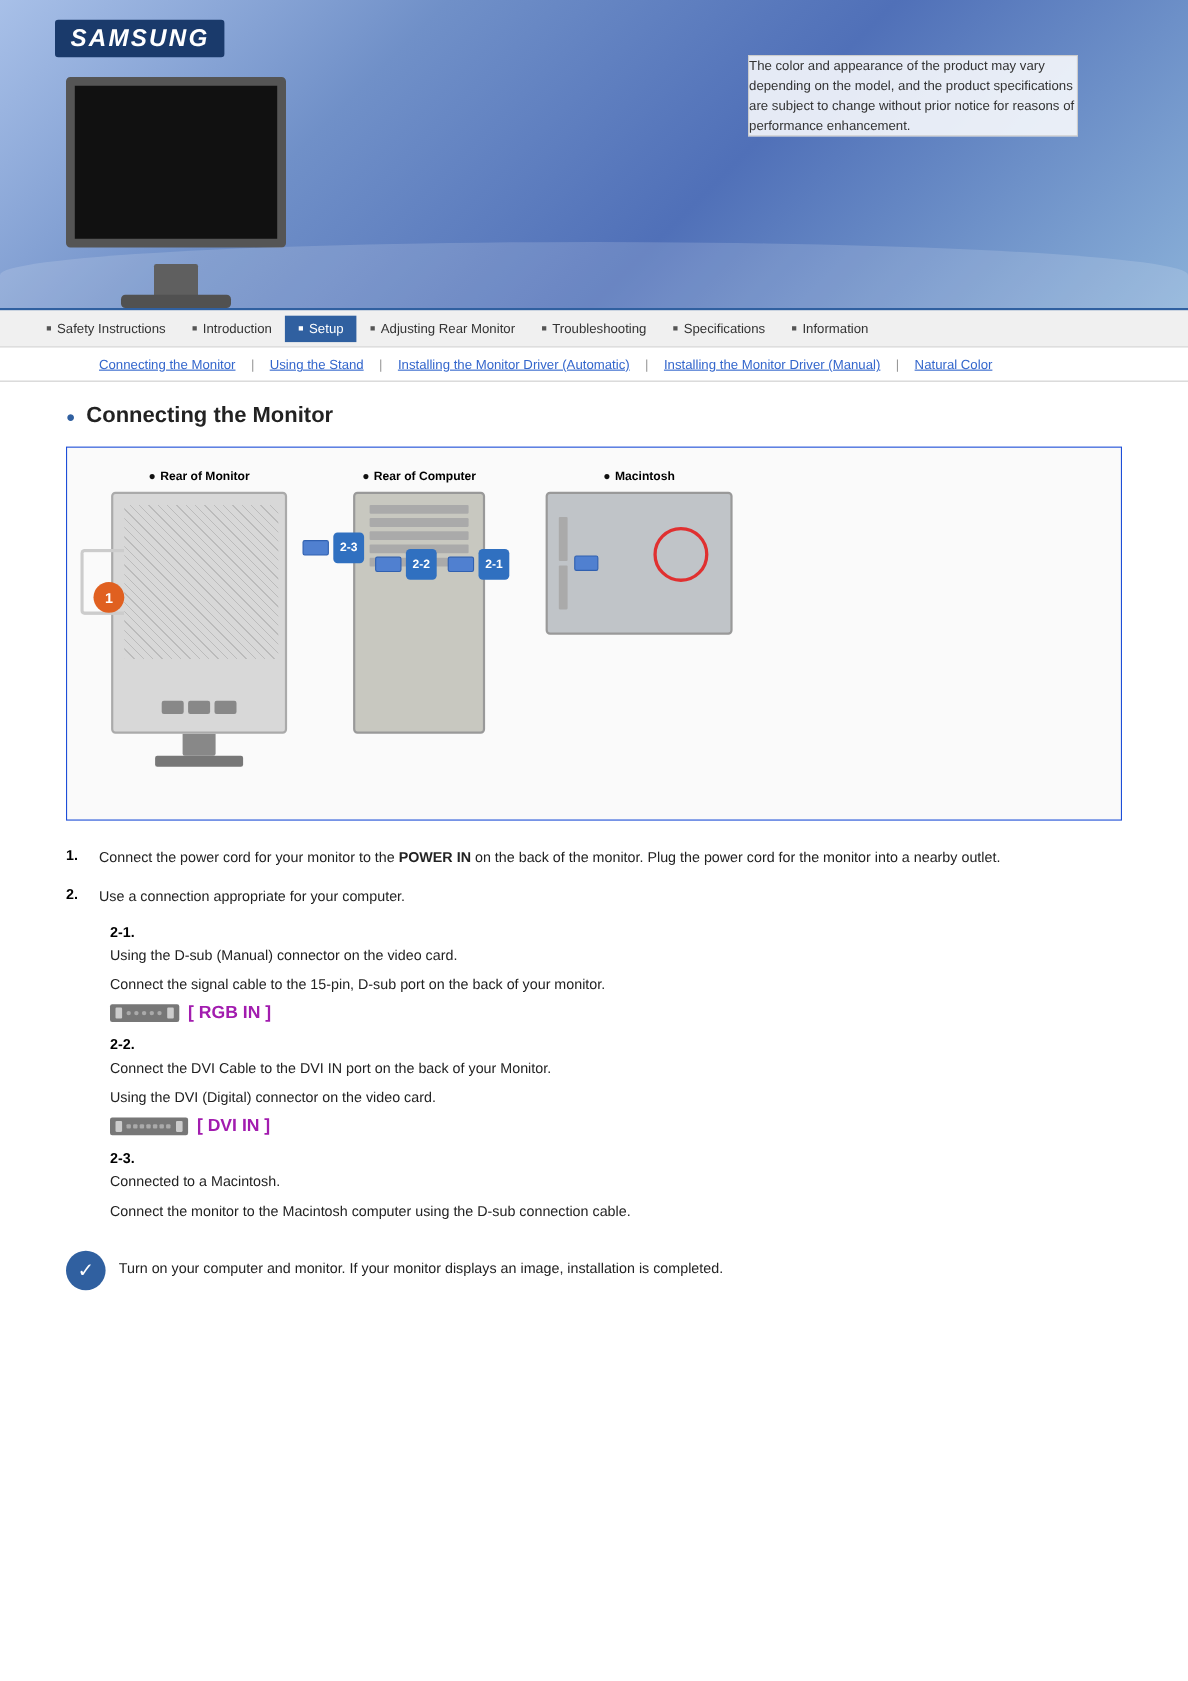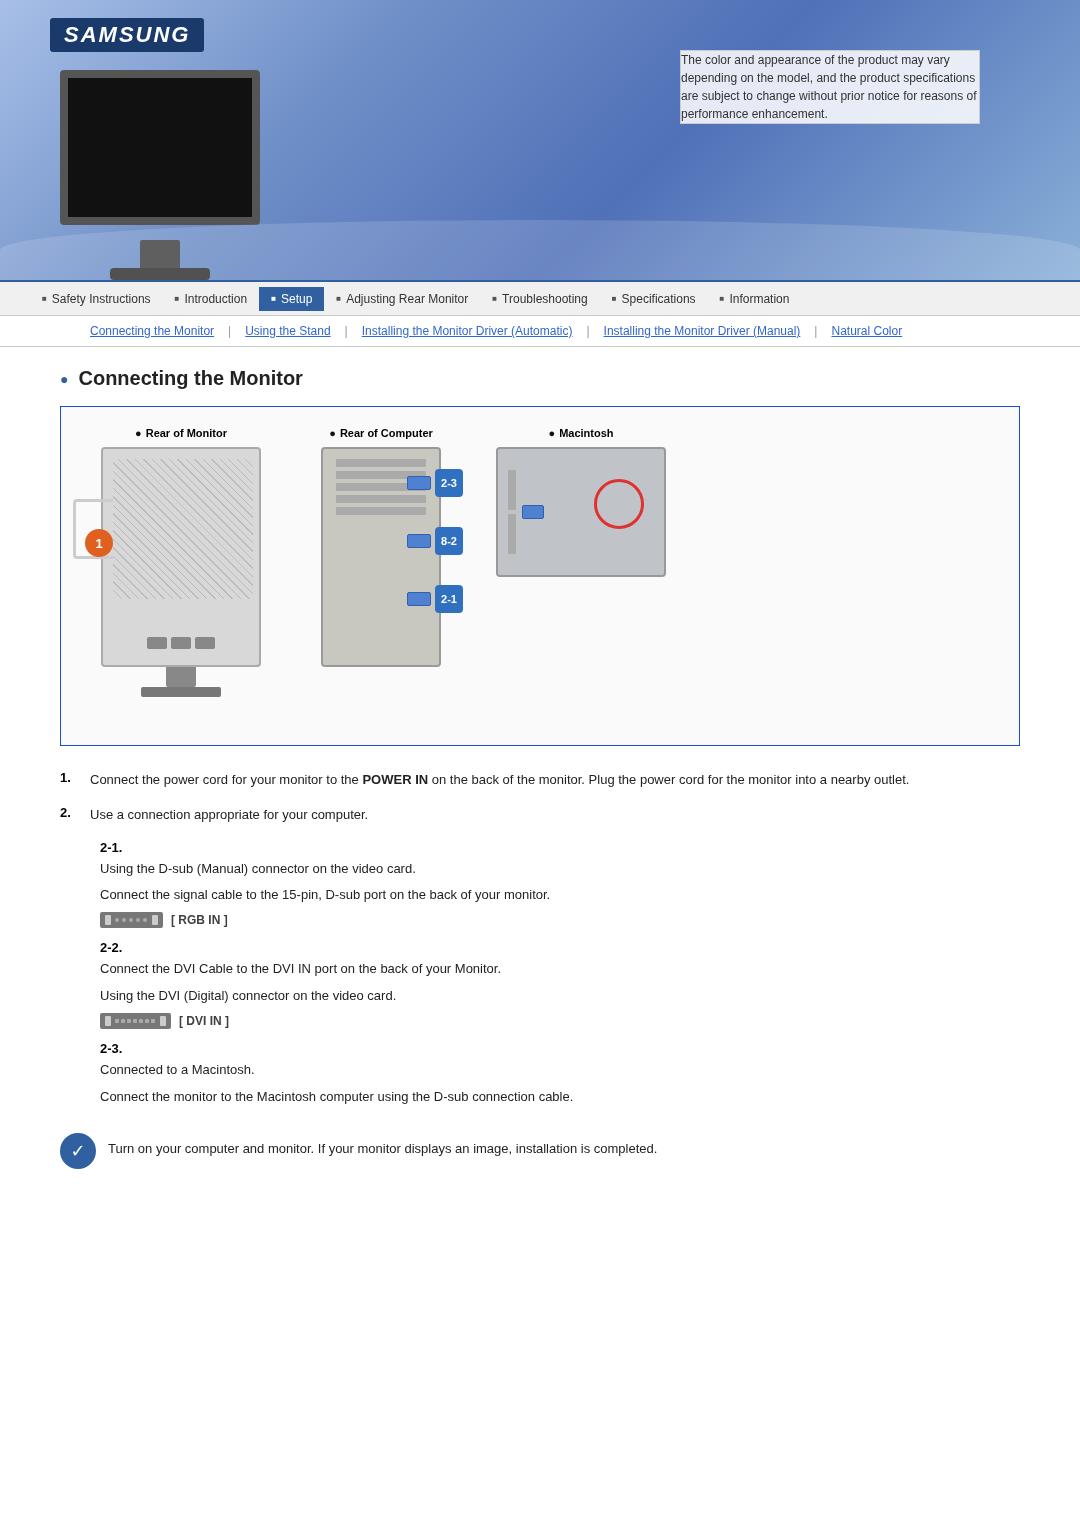--- a/index.html
+++ b/index.html
@@ -345,23 +345,23 @@
       font-size: 13px;
       margin-bottom: 4px;
     }
     .sub-instr-text {
       font-size: 13px;
       color: #222;
       line-height: 1.6;
       margin-bottom: 6px;
     }
     .conn-label {
-      font-size: 12px;
-      font-weight: bold;
-      color: #404040;
+      font-size: 16px;
+      font-weight: bold;
+      color: #a21caf;
       text-align: right;
     }
 
     .note-row {
       display: flex;
       align-items: flex-start;
       gap: 12px;
       margin-top: 16px;
       padding: 10px 0;
     }
@@ -486,30 +486,30 @@
         <span>Rear of Computer</span>
       </div>
       <div style="position:relative;">
         <div class="computer-box">
           <div class="computer-slot"></div>
           <div class="computer-slot"></div>
           <div class="computer-slot"></div>
           <div class="computer-slot"></div>
           <div class="computer-slot"></div>
 
-          <div style="position:absolute;right:-24px;top:20px;display:flex;flex-direction:column;">
+          <div style="position:absolute;right:-24px;top:20px;display:flex;flex-direction:row;gap:10px;">
 
             <div style="display:flex;align-items:center;gap:4px;">
               <div style="width:24px;height:14px;background:#5080d0;border:1px solid #3060b0;border-radius:2px;"></div>
               <div class="step-badge badge-blue" style="width:28px;height:28px;font-size:11px;border-radius:4px;">2-3</div>
             </div>
 
             <div style="display:flex;align-items:center;gap:4px;margin-top:30px;">
               <div style="width:24px;height:14px;background:#5080d0;border:1px solid #3060b0;border-radius:2px;"></div>
-              <div class="step-badge badge-blue" style="width:28px;height:28px;font-size:11px;border-radius:4px;">8-2</div>
+              <div class="step-badge badge-blue" style="width:28px;height:28px;font-size:11px;border-radius:4px;">2-2</div>
             </div>
 
             <div style="display:flex;align-items:center;gap:4px;margin-top:30px;">
               <div style="width:24px;height:14px;background:#5080d0;border:1px solid #3060b0;border-radius:2px;"></div>
               <div class="step-badge badge-blue" style="width:28px;height:28px;font-size:11px;border-radius:4px;">2-1</div>
             </div>
           </div>
         </div>
       </div>
     </div>

